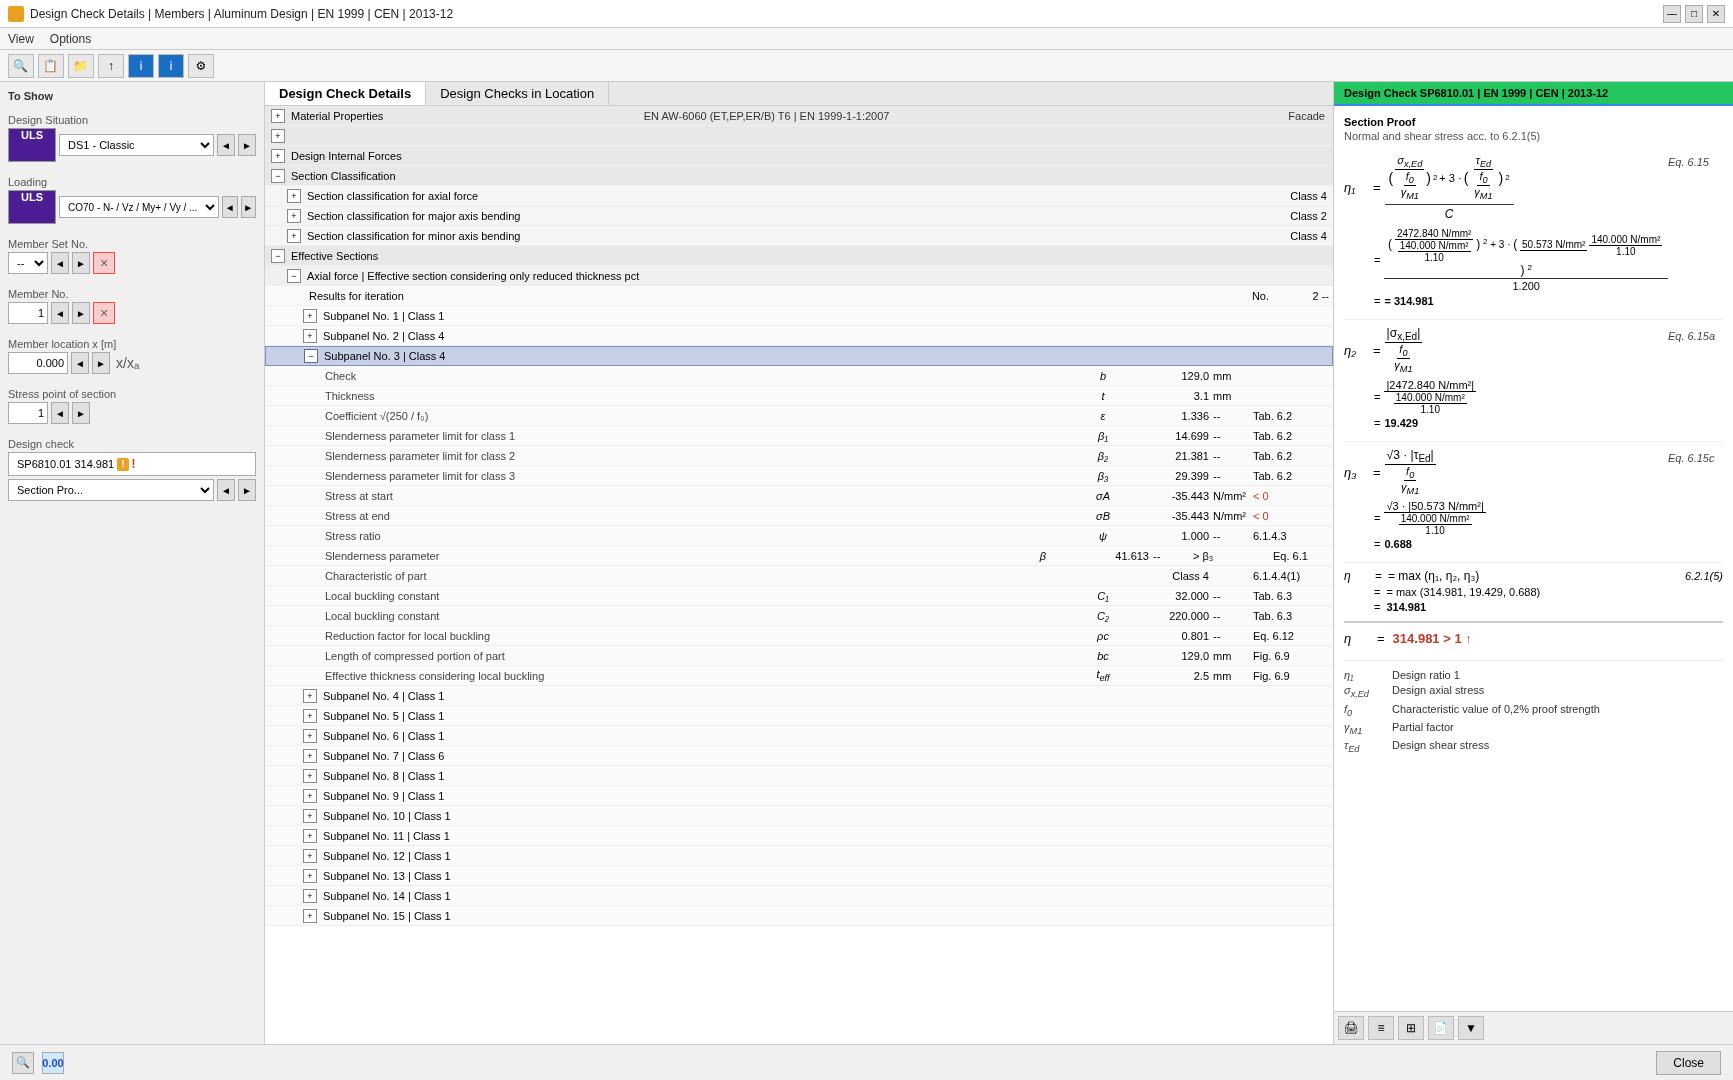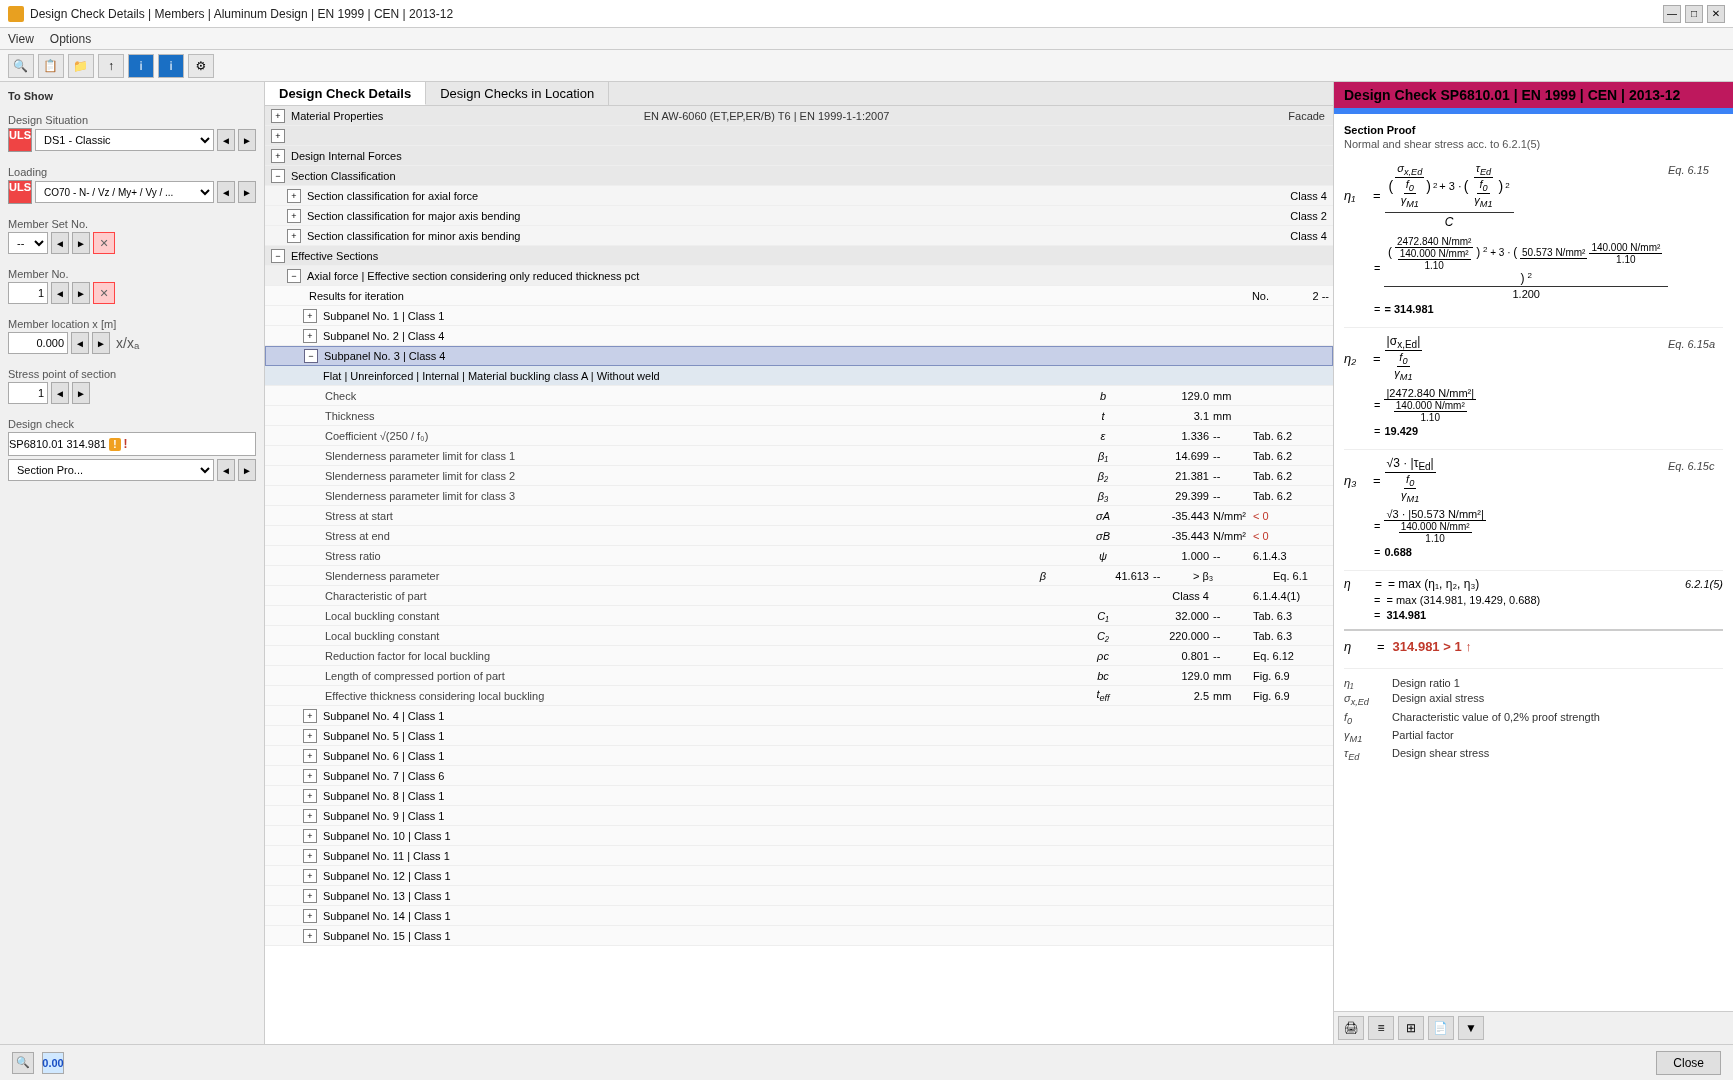--- a/index.html
+++ b/index.html
@@ -74,25 +74,25 @@
     .control-row { display: flex; align-items: center; gap: 3px; margin-bottom: 6px; }
     .dropdown {
       flex: 1;
       height: 22px;
       border: 1px solid #aaa;
       background: #fff;
       font-size: 11px;
       padding: 0 4px;
     }
     .dropdown-uls {
-      background: #ef4444;
+      background: #4c1d95;
       color: #fff;
       border: 1px solid #999;
-      height: 24px;
-      padding: 0 0;
+      height: 34px;
+      padding: 0 12px;
       font-size: 11px;
       font-weight: bold;
     }
     .nav-btn {
       width: 18px; height: 22px;
       background: #e0e0e0;
       border: 1px solid #aaa;
       cursor: pointer;
       display: flex; align-items: center; justify-content: center;
       font-size: 10px;
@@ -115,21 +115,21 @@
       color: #666;
     }
     .x-btn {
       background: #ffcccc;
       border: 1px solid #f44;
     }
     .design-check-row {
       display: flex; align-items: center; gap: 3px;
       background: #fff;
       border: 1px solid #aaa;
-      padding: 2px 0;
+      padding: 2px 8px;
       height: 24px;
     }
     .warning-badge {
       background: #f0a020;
       color: #fff;
       font-size: 10px;
       font-weight: bold;
       padding: 1px 4px;
       border-radius: 2px;
     }
@@ -195,25 +195,25 @@
     
     .right-panel {
       width: 400px;
       background: #fff;
       border-left: 1px solid #ccc;
       display: flex;
       flex-direction: column;
       overflow: hidden;
     }
     .right-panel-title {
-      background: #be185d;
-      border-bottom: 6px solid #3b82f6;
+      background: #22c55e;
+      border-bottom: 2px solid #3b82f6;
       padding: 5px 10px;
       font-weight: bold;
-      font-size: 14px;
+      font-size: 11px;
     }
     .right-panel-content {
       flex: 1;
       overflow-y: auto;
       padding: 10px;
       font-size: 11px;
     }
     .proof-title { font-weight: bold; margin-bottom: 2px; }
     .proof-subtitle { color: #555; margin-bottom: 10px; font-size: 11px; }
     
@@ -497,24 +497,20 @@
         <div class="expand-btn">+</div>
         <span class="tree-label">Subpanel No. 2 | Class 4</span>
       </div>
 
       <div class="tree-row" style="background:#c8d0e8; border: 1px solid #8090c0;">
         <span class="tree-indent" style="width:36px;"></span>
         <div class="expand-btn" style="border-color:#668;">−</div>
         <span class="tree-label">Subpanel No. 3 | Class 4</span>
       </div>
 
-      <div class="tree-row" style="background:#e0e8f0;">
-        <span class="tree-indent" style="width:54px;"></span>
-        <span class="tree-label">Flat | Unreinforced | Internal | Material buckling class A | Without weld</span>
-      </div>
 
       <div class="subpanel-row" style="padding-left:60px;">
         <span style="flex:1; color:#444;">Check</span>
         <span style="width:60px; text-align:center; font-style:italic;">b</span>
         <span style="width:80px; text-align:right; padding-right:4px;">129.0</span>
         <span style="width:40px;">mm</span>
         <span style="width:80px;"></span>
       </div>
       <div class="subpanel-row" style="padding-left:60px;">
         <span style="flex:1; color:#444;">Thickness</span>

